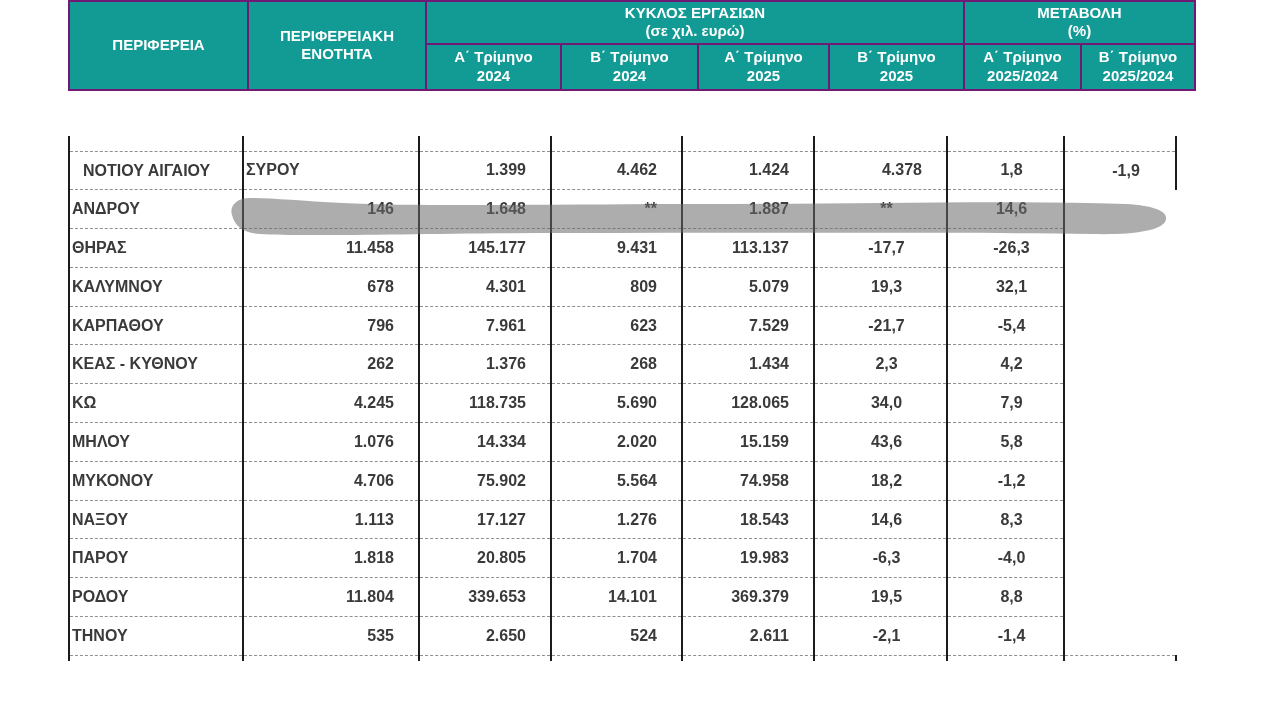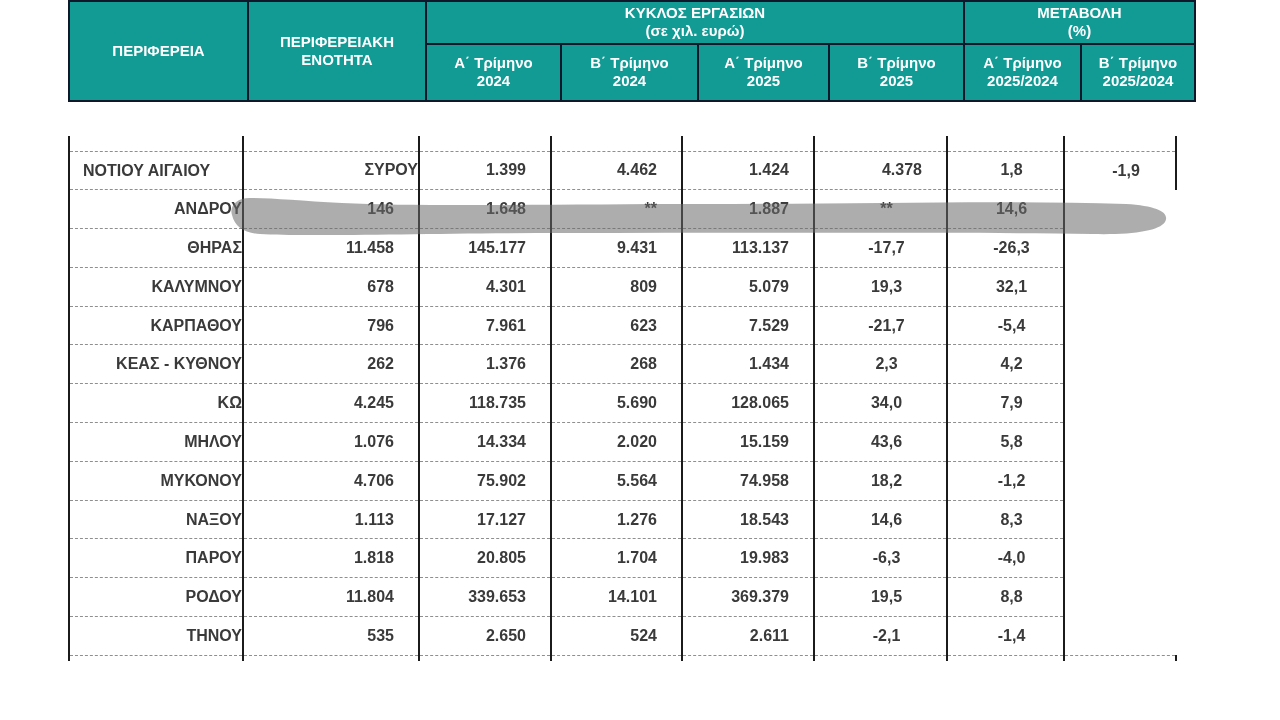--- a/index.html
+++ b/index.html
@@ -4,41 +4,41 @@
 <style>
   html,body{margin:0;padding:0;background:#ffffff;}
   .canvas{
     position:relative;width:1280px;height:720px;background:#ffffff;overflow:hidden;
     font-family:"Liberation Sans", sans-serif;
   }
   
   table{border-collapse:collapse;table-layout:fixed;}
   .header-table{position:absolute;left:68px;top:0;width:1126px;}
   .header-table th{
-    background:#129a95;color:#ffffff;border:2px solid #0f172a;
+    background:#129a95;color:#ffffff;border:2px solid #701a75;
     font-weight:bold;font-size:15px;line-height:1.22;text-align:center;
     padding:2px 2px;vertical-align:middle;
   }
   .header-table tr.group-row{height:40px;}
-  .header-table tr.sub-row{height:57px;}
+  .header-table tr.sub-row{height:46px;}
   
   .body-table{position:absolute;left:68px;top:100px;width:1107px;color:#3a3a3a;margin-top:36px;}
   .body-table td{
     border-left:2px solid #1b1b1b;border-right:2px solid #1b1b1b;
     font-weight:bold;font-size:16px;vertical-align:middle;
     padding:0;overflow:hidden;white-space:nowrap;
   }
   .body-table tr.spacer-top{height:15px;}
   .body-table tr.spacer-top td{border-top:none;border-bottom:none;}
   .body-table tr.data-row{height:38.8px;}
   .body-table tr.data-row td{border-top:1px dashed #8f8f8f;}
   .body-table tr.spacer-bottom{height:6px;}
   .body-table tr.spacer-bottom td{border-top:1px dashed #8f8f8f;}
   td.region-cell{vertical-align:top;text-align:left;padding:10px 6px 0 13px;}
-  td.unit-cell{text-align:right;padding-left:2px;}
+  td.unit-cell{text-align:left;padding-left:2px;}
   td.num-cell{text-align:right;padding-right:24px;}
   td.pct-cell{text-align:center;padding-left:12px;}
   
   .marker-overlay{position:absolute;left:0;top:0;width:1280px;height:720px;pointer-events:none;}
 </style>
 </head>
 <body>
 
 <div class="canvas">
 

